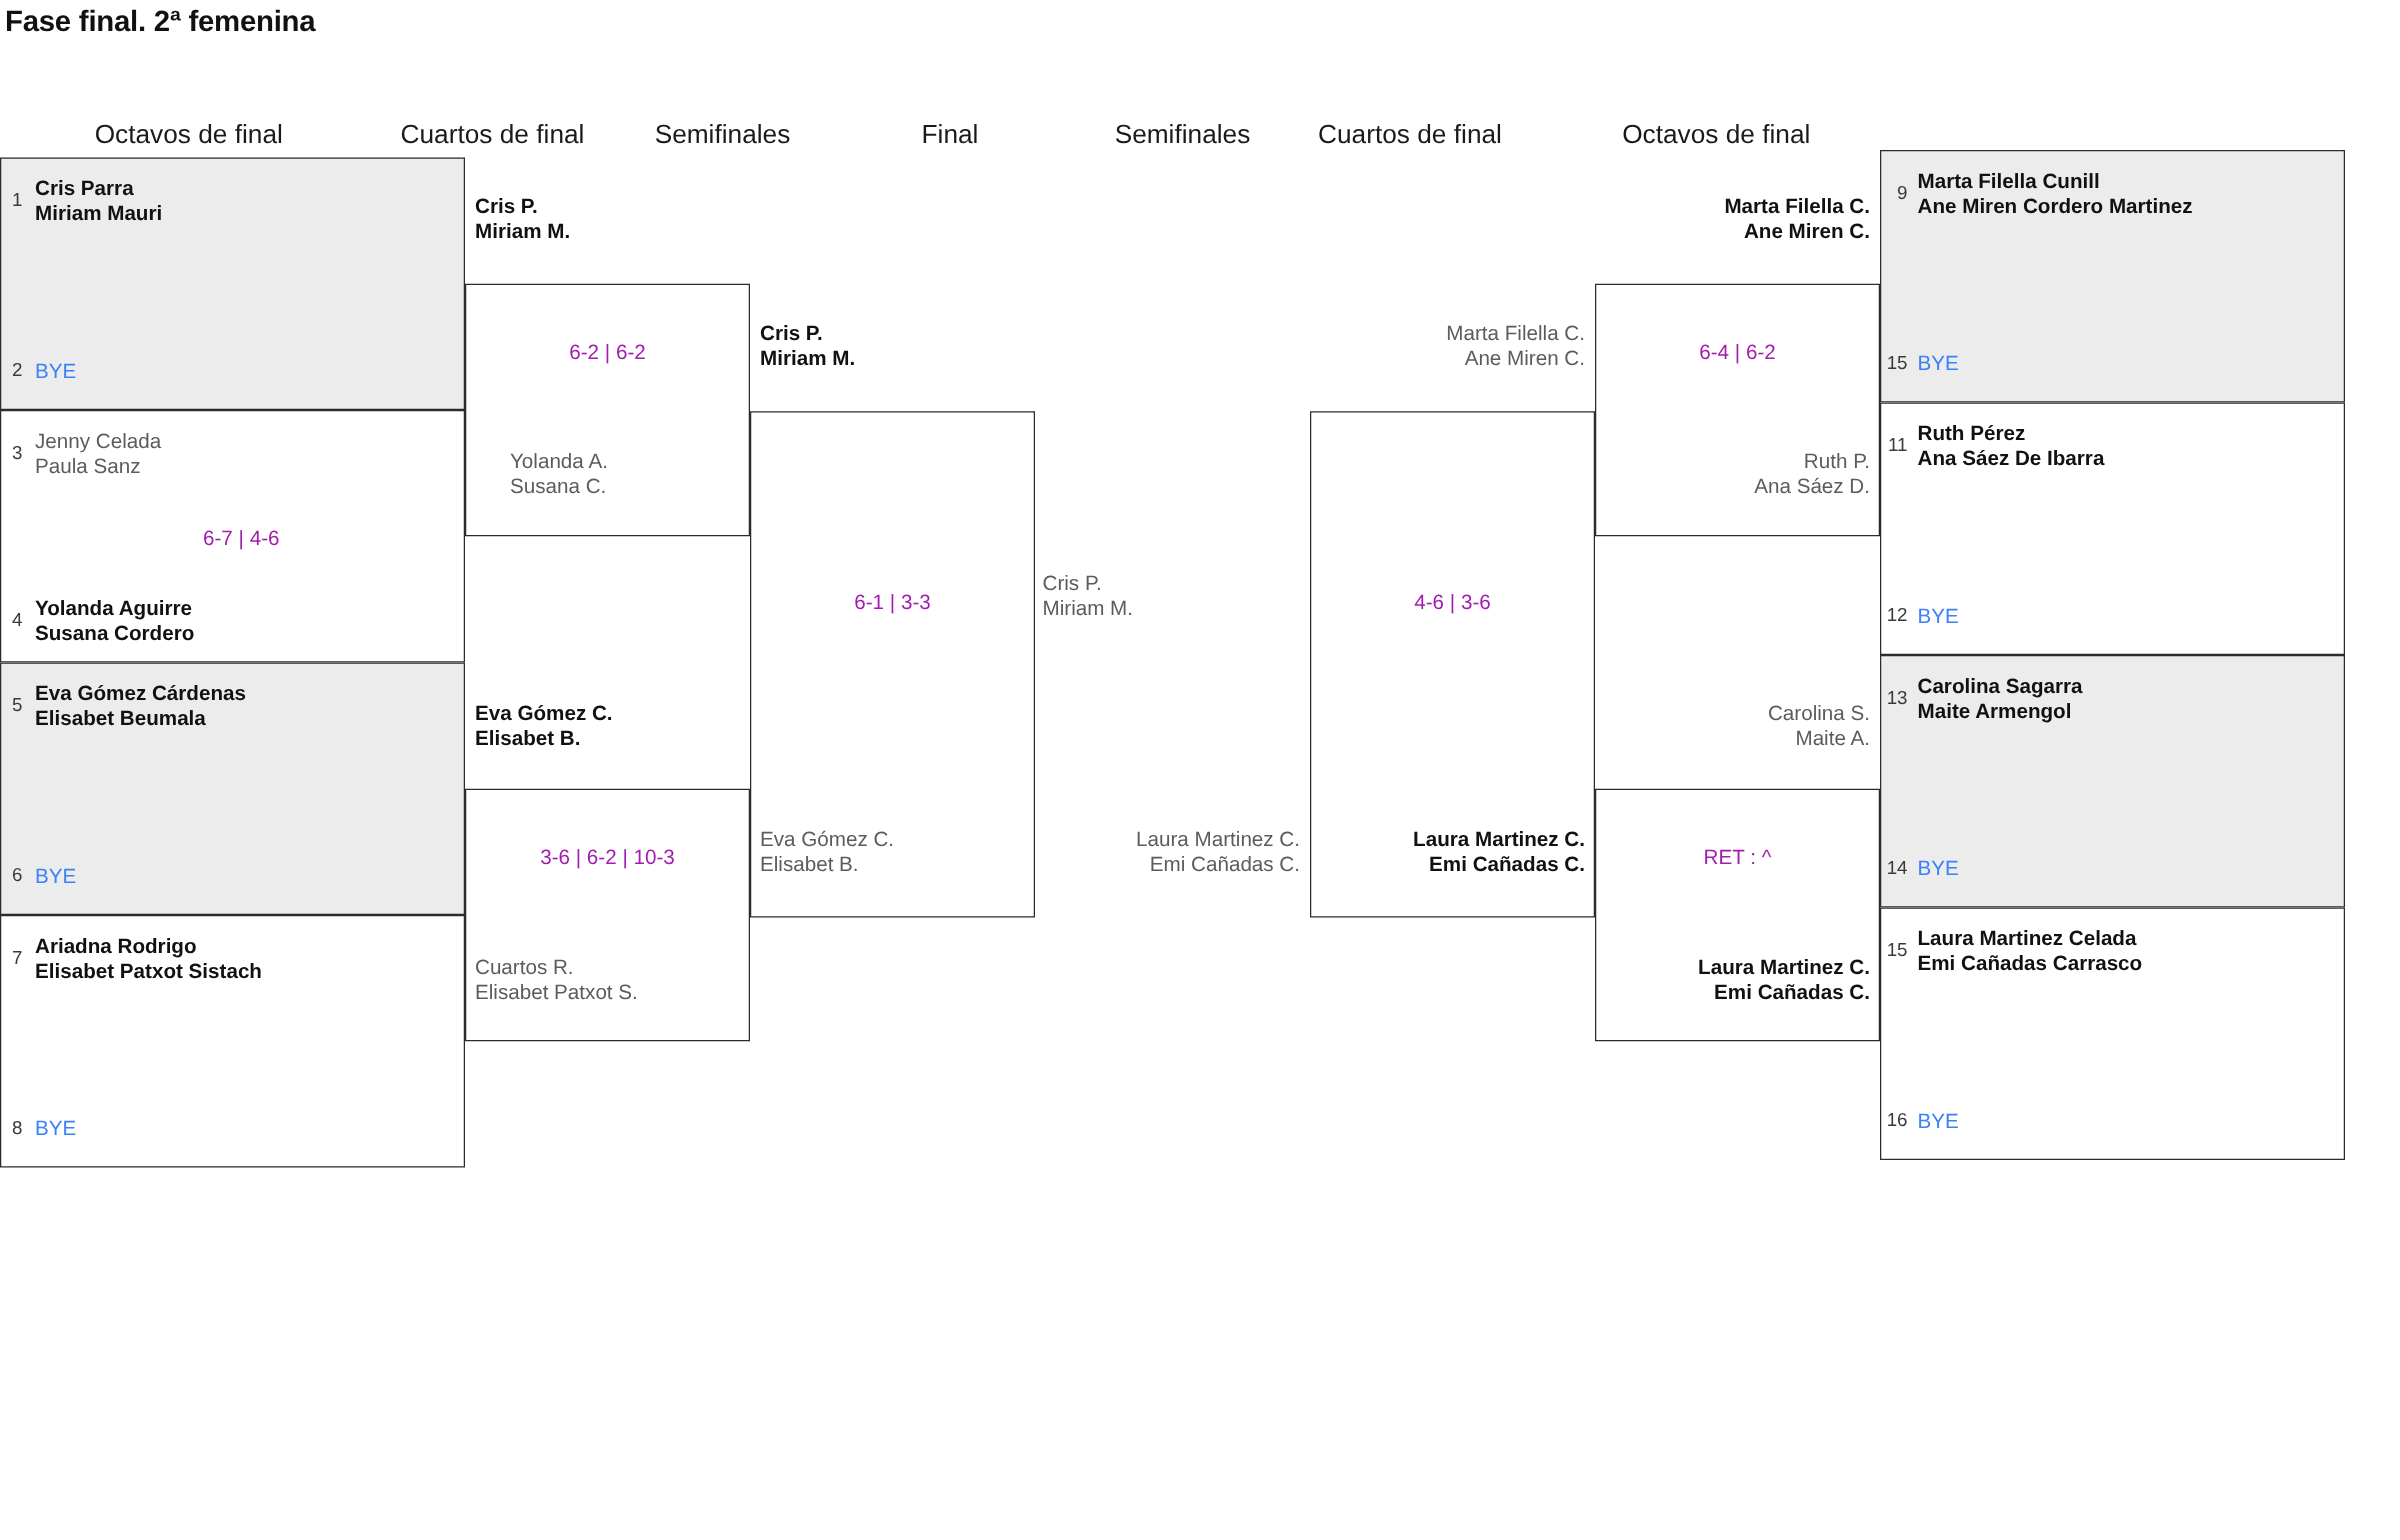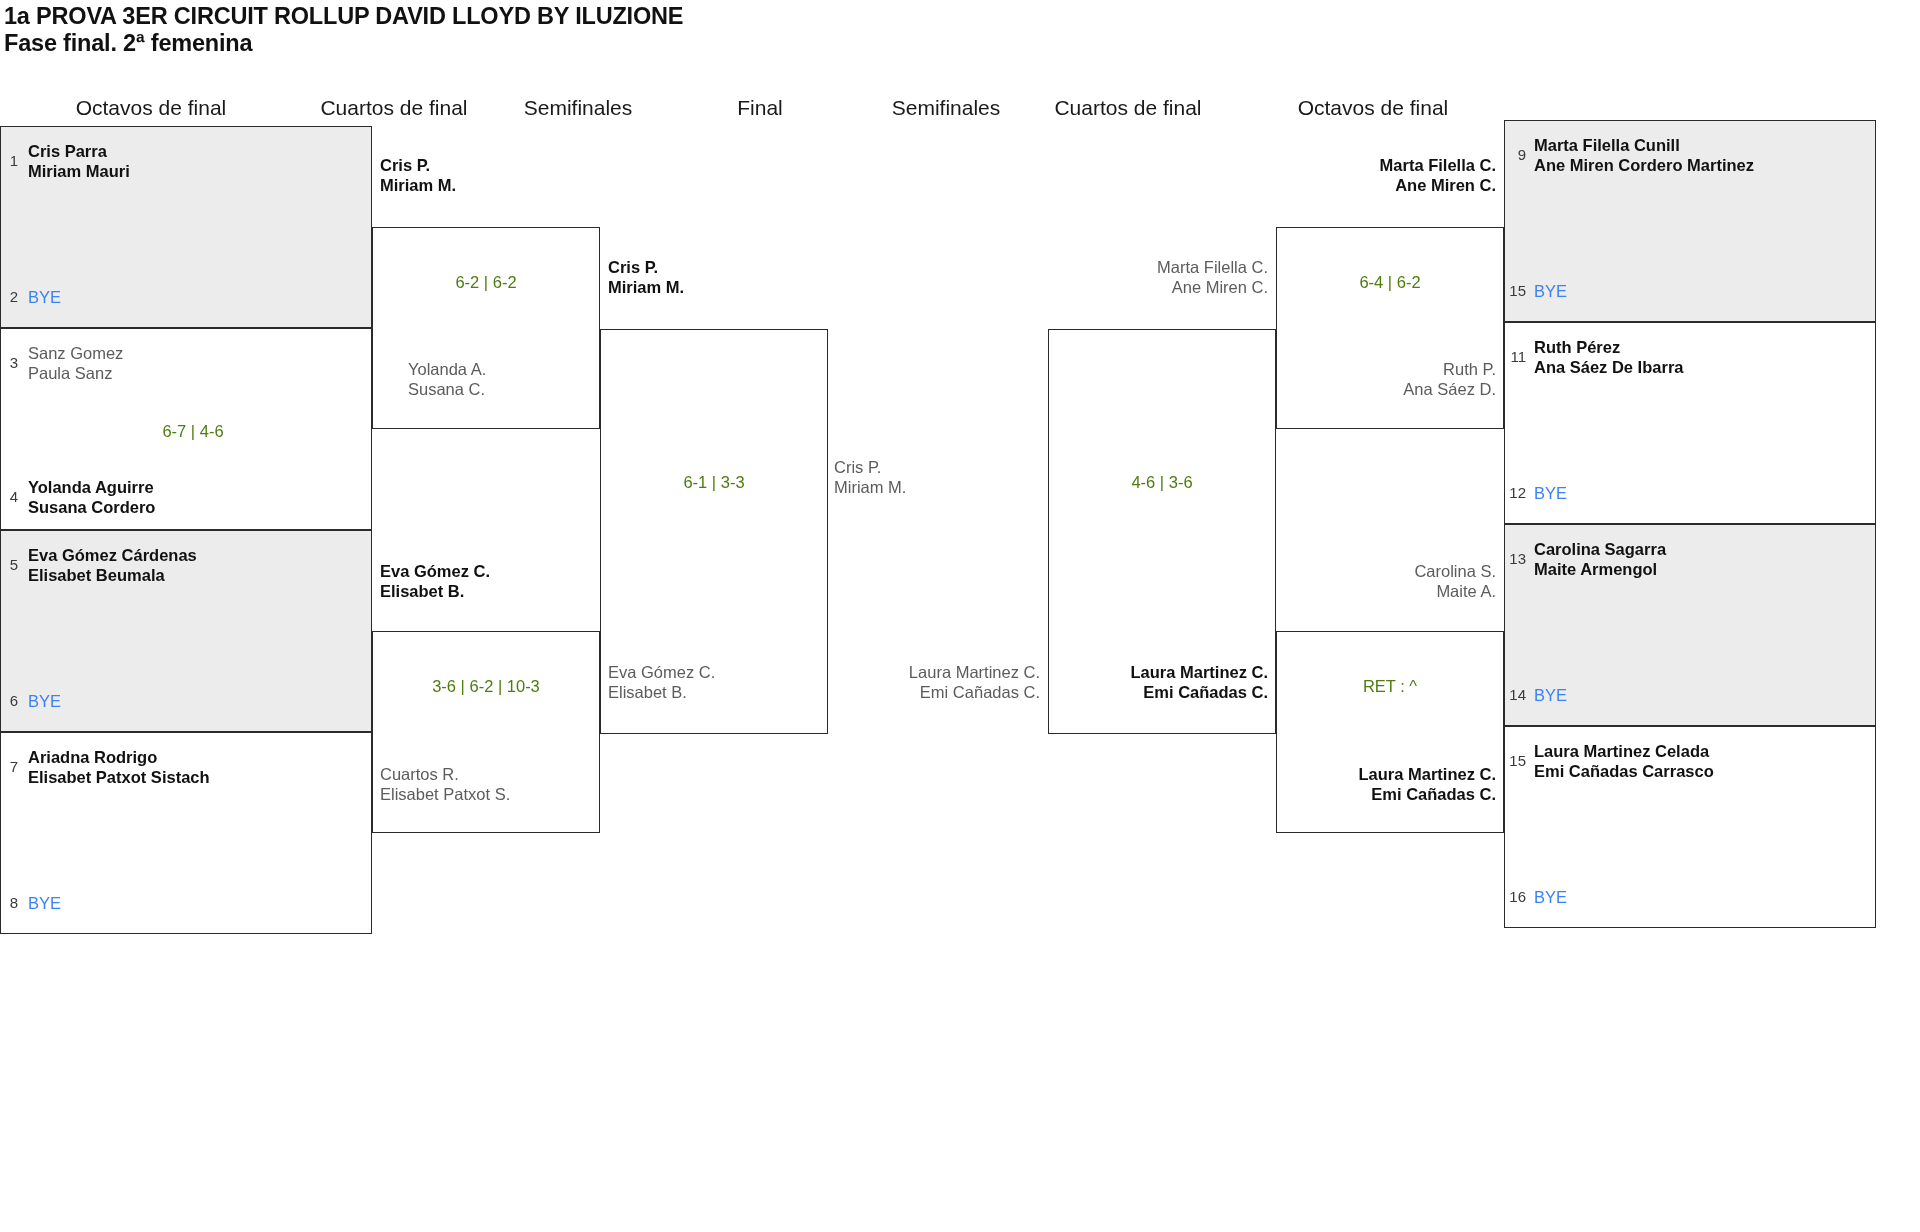--- a/index.html
+++ b/index.html
@@ -57,30 +57,29 @@
   .team.lose{font-weight:normal;color:#5c5c5c;}
   .team.left{text-align:left;}
   .team.right{text-align:right;}
   .team .ln{display:block;}
   .bye{
     position:absolute;
     font-size:16.5px;color:#3b82f6;white-space:nowrap;
   }
   .score{
     position:absolute;
-    font-size:16.5px;color:#4d7c0f;
+    font-size:16.5px;color:#a21caf;
     text-align:center;white-space:nowrap;
   }
 </style>
 </head>
 <body>
 
 <div id="header">
   <div id="title-block">
-    <div id="tourney-title">1a PROVA 3ER CIRCUIT ROLLUP DAVID LLOYD BY ILUZIONE</div>
     <div id="tourney-subtitle">Fase final. 2ª femenina</div>
   </div>
 </div>
 
 <div class="round-header" style="left:34px;width:234px;">Octavos de final</div>
 <div class="round-header" style="left:308px;width:172px;">Cuartos de final</div>
 <div class="round-header" style="left:496px;width:164px;">Semifinales</div>
 <div class="round-header" style="left:690px;width:140px;">Final</div>
 <div class="round-header" style="left:864px;width:164px;">Semifinales</div>
 <div class="round-header" style="left:1042px;width:172px;">Cuartos de final</div>
@@ -94,21 +93,21 @@
 <div class="seed" style="left:0px;top:152px;width:18px;">1</div>
 <div class="team win left" style="left:28px;top:142px;width:330px;">
   <span class="ln">Cris Parra</span>
   <span class="ln">Miriam Mauri</span>
 </div>
 <div class="seed" style="left:0px;top:288px;width:18px;">2</div>
 <div class="bye" style="left:28px;top:288px;">BYE</div>
 
 <div class="seed" style="left:0px;top:354px;width:18px;">3</div>
 <div class="team lose left" style="left:28px;top:344px;width:330px;">
-  <span class="ln">Sanz Gomez</span>
+  <span class="ln">Jenny Celada</span>
   <span class="ln">Paula Sanz</span>
 </div>
 <div class="score" style="left:28px;top:422px;width:330px;">6-7 | 4-6</div>
 <div class="seed" style="left:0px;top:488px;width:18px;">4</div>
 <div class="team win left" style="left:28px;top:478px;width:330px;">
   <span class="ln">Yolanda Aguirre</span>
   <span class="ln">Susana Cordero</span>
 </div>
 
 <div class="seed" style="left:0px;top:556px;width:18px;">5</div>

